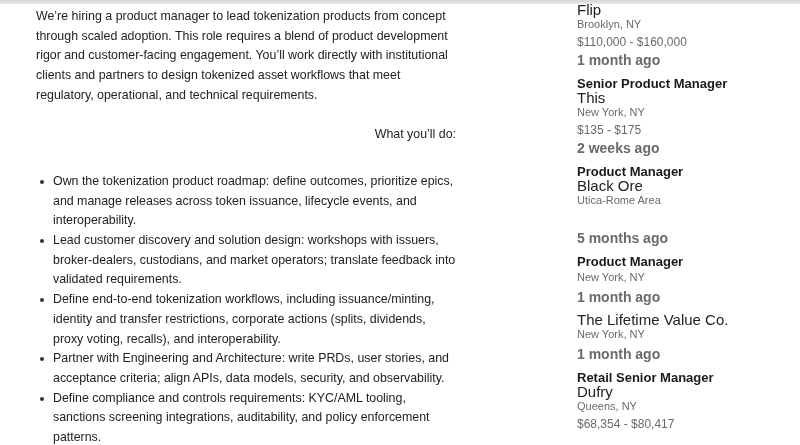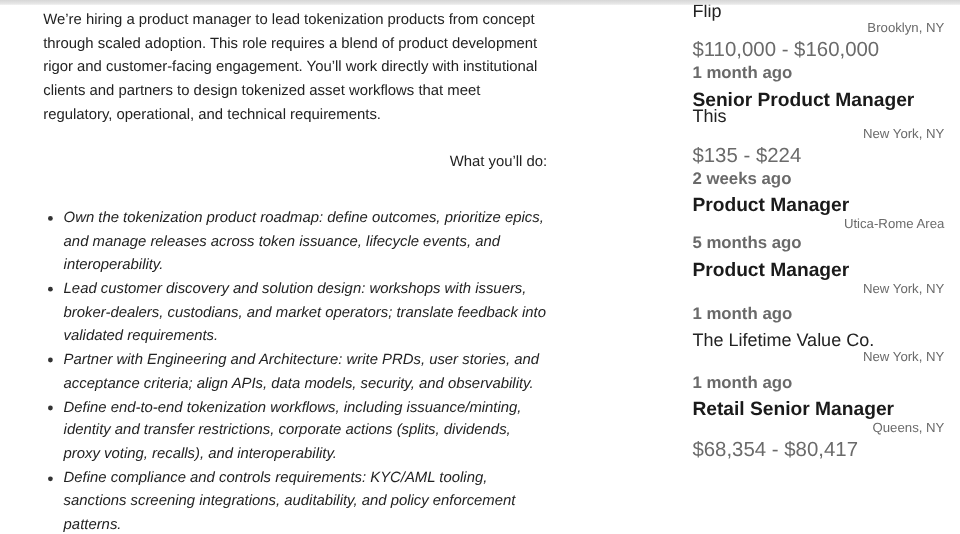--- a/index.html
+++ b/index.html
@@ -42,62 +42,60 @@
     .heading { margin-bottom: 27px !important; text-align: right; }
     .bullets {
       list-style: none;
       margin: 0;
       padding: 0;
     }
     .bullets li {
       position: relative;
       padding-left: 17px;
       margin: 0;
-      font-style: italic;
     }
     .bullets li .dot {
       position: absolute;
       left: 4px;
       top: 8px;
       width: 4px;
       height: 4px;
       border-radius: 50%;
       background: #333333;
     }
     .sidebar {
       position: absolute;
       left: 577px;
       top: -12px;
       width: 210px;
     }
     .job {
       margin-bottom: 9px;
     }
     .job-title {
-      font-size: 16px;
+      font-size: 13px;
       font-weight: bold;
       color: #1a1a1a;
       line-height: 15px;
       height: 15px;
       white-space: nowrap;
     }
     .job-company {
       font-size: 15px;
       color: #222222;
       line-height: 13px;
     }
     .job-location {
       font-size: 11px;
       color: #6a6a6a;
       line-height: 14px;
       margin-top: 1px;
-      text-align: right;
     }
     .job-salary {
-      font-size: 17px;
+      font-size: 12px;
       color: #6a6a6a;
       line-height: 14px;
       margin-top: 4px;
     }
     .job-age {
       font-size: 14px;
       color: #6a6a6a;
       line-height: 14px;
       margin-top: 4px;
       font-weight: bold;
@@ -109,57 +107,59 @@
 
 <div class="page">
   <div class="top-shadow"></div>
 
   <div class="description">
     <p class="intro">We’re hiring a product manager to lead tokenization products from concept through scaled adoption. This role requires a blend of product development rigor and customer-facing engagement. You’ll work directly with institutional clients and partners to design tokenized asset workflows that meet regulatory, operational, and technical requirements.</p>
     <p class="heading">What you’ll do:</p>
     <ul class="bullets">
       <li><span class="dot"></span><span>Own the tokenization product roadmap: define outcomes, prioritize epics, and manage releases across token issuance, lifecycle events, and interoperability.</span></li>
       <li><span class="dot"></span><span>Lead customer discovery and solution design: workshops with issuers, broker-dealers, custodians, and market operators; translate feedback into validated requirements.</span></li>
+      <li><span class="dot"></span><span>Define end-to-end tokenization workflows, including issuance/minting, identity and transfer restrictions, corporate actions (splits, dividends, proxy voting, recalls), and interoperability.</span></li>
       <li><span class="dot"></span><span>Partner with Engineering and Architecture: write PRDs, user stories, and acceptance criteria; align APIs, data models, security, and observability.</span></li>
-      <li><span class="dot"></span><span>Define end-to-end tokenization workflows, including issuance/minting, identity and transfer restrictions, corporate actions (splits, dividends, proxy voting, recalls), and interoperability.</span></li>
       <li><span class="dot"></span><span>Define compliance and controls requirements: KYC/AML tooling, sanctions screening integrations, auditability, and policy enforcement patterns.</span></li>
 
     </ul>
   </div>
 
   <div class="sidebar">
     <div class="job first">
       <div class="job-title">Product Manager</div>
       <div class="job-company">Flip</div>
       <div class="job-location">Brooklyn, NY</div>
       <div class="job-salary">$110,000 - $160,000</div>
       <div class="job-age">1 month ago</div>
     </div>
     <div class="job">
       <div class="job-title">Senior Product Manager</div>
       <div class="job-company">This</div>
       <div class="job-location">New York, NY</div>
-      <div class="job-salary">$135 - $224</div>
+      <div class="job-salary">$135 - $175</div>
       <div class="job-age">2 weeks ago</div>
     </div>
     <div class="job">
       <div class="job-title">Product Manager</div>
+      <div class="job-company">Black Ore</div>
       <div class="job-location">Utica-Rome Area</div>
-      <div class="job-age" style="margin-top:1px">5 months ago</div>
+      <div class="job-age" style="margin-top:24px">5 months ago</div>
     </div>
     <div class="job">
       <div class="job-title">Product Manager</div>
       <div class="job-location">New York, NY</div>
       <div class="job-age" style="margin-top:6px">1 month ago</div>
     </div>
     <div class="job">
       <div class="job-company">The Lifetime Value Co.</div>
       <div class="job-location">New York, NY</div>
       <div class="job-age" style="margin-top:6px">1 month ago</div>
     </div>
     <div class="job">
       <div class="job-title">Retail Senior Manager</div>
+      <div class="job-company">Dufry</div>
       <div class="job-location">Queens, NY</div>
       <div class="job-salary">$68,354 - $80,417</div>
 
     </div>
   </div>
 </div>
 
 </body></html>

